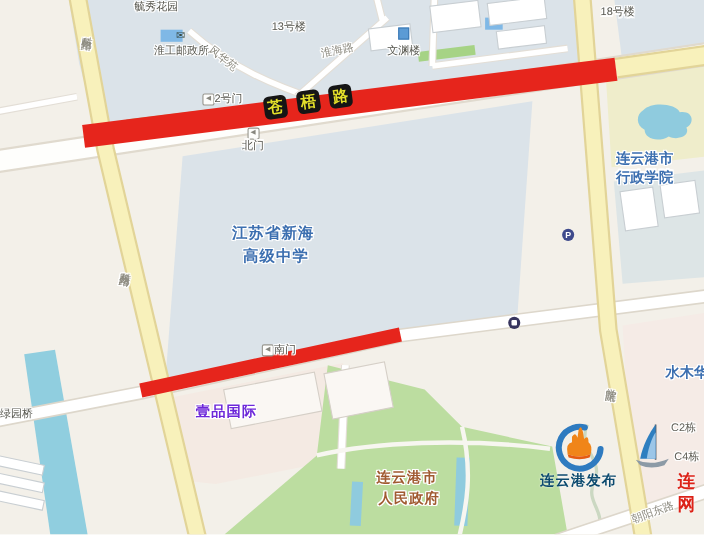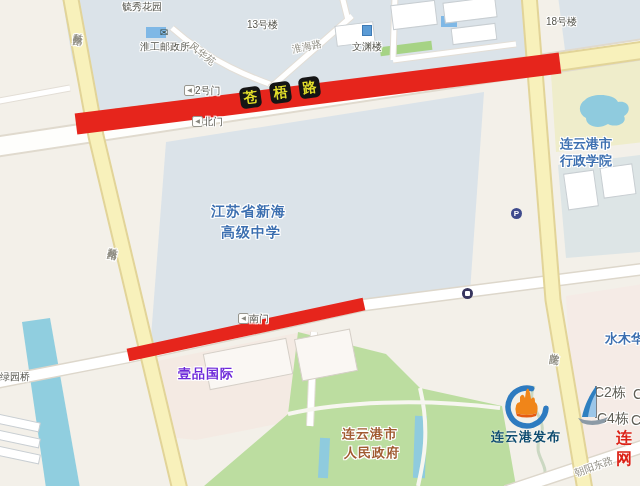--- a/index.html
+++ b/index.html
@@ -3,21 +3,21 @@
 <meta charset="utf-8">
 <style>
   html,body{margin:0;padding:0;background:#fff;}
   #stage{position:relative;width:640px;height:486px;overflow:hidden;
          background:#F3F0E9;font-family:"Liberation Sans","DejaVu Sans",sans-serif;}
   #baselayer{position:absolute;left:0;top:0;}
   .l{position:absolute;white-space:nowrap;line-height:1.15;
      text-shadow:1px 0 0 #fff,-1px 0 0 #fff,0 1px 0 #fff,0 -1px 0 #fff,
                  1px 1px 0 #fff,-1px -1px 0 #fff,1px -1px 0 #fff,-1px 1px 0 #fff;}
   .poi{font-size:10px;color:#55554D;}
-  .poi-sm{font-size:14px;color:#605F57;}
+  .poi-sm{font-size:10px;color:#605F57;margin-left:16px;}
   .roadname{font-size:10px;color:#8D8B80;}
   .vtext{writing-mode:vertical-rl;text-orientation:upright;font-size:10px;color:#8D8B80;letter-spacing:1px;}
   .blue{color:#3C6FB0;font-weight:bold;font-size:13px;}
   .blue-lg{font-size:14px;letter-spacing:1px;}
   .brown{color:#A05A30;font-weight:bold;font-size:13px;letter-spacing:1px;}
   .dark{color:#6d28d9;font-weight:bold;font-size:13px;letter-spacing:1px;}
   .badge{position:absolute;width:21px;height:21px;background:#151515;border-radius:5px;
          color:#E3DF2A;font-size:14px;font-weight:bold;line-height:21px;text-align:center;}
   .gate{display:flex;align-items:center;gap:0;font-size:10px;color:#55544C;}
   .gicon{width:9px;height:9px;border:1px solid #97968E;border-radius:2px;background:#FDFDFB;
@@ -114,35 +114,35 @@
   <div class="badge" style="left:299px;top:77px;transform:rotate(-8deg);">路</div>
 
   <div class="l vtext" style="left:74px;top:24px;height:66px;transform:rotate(8deg);transform-origin:0 0;">科苑中路</div>
   <div class="l vtext" style="left:110px;top:238px;height:66px;transform:rotate(13deg);transform-origin:0 0;">科苑南路</div>
   <div class="l roadname" style="left:291px;top:44px;transform:rotate(-12deg);transform-origin:0 0;">淮海路</div>
   <div class="l vtext" style="left:551px;top:344px;height:44px;transform:rotate(10deg);transform-origin:0 0;">学院路</div>
   <div class="l roadname" style="left:573px;top:468px;transform:rotate(-20deg);transform-origin:0 0;">朝阳东路</div>
 
   <div class="l poi" style="left:122px;top:1px;">毓秀花园</div>
   <div class="l poi" style="left:247px;top:19px;">13号楼</div>
-  <div class="l poi" style="left:546px;top:16px;">18号楼</div>
+  <div class="l poi" style="left:546px;top:6px;">18号楼</div>
   <div class="l poi" style="left:140px;top:41px;">淮工邮政所</div>
   <div class="l roadname" style="left:194px;top:40px;transform:rotate(38deg);transform-origin:0 0;">风华苑</div>
   <div class="l poi" style="left:352px;top:41px;">文渊楼</div>
   <div class="l poi" style="left:0px;top:371px;">绿园桥</div>
   <div class="l poi-sm" style="left:594px;top:384px;">C2栋</div>
   <div class="l poi-sm" style="left:633px;top:386px;">C</div>
   <div class="l poi-sm" style="left:597px;top:410px;">C4栋</div>
   <div class="l poi-sm" style="left:631px;top:412px;">C</div>
 
   <div class="l gate" style="left:184px;top:85px;">
     <span class="gicon">◀</span>
     <span>2号门</span>
   </div>
-  <div class="l gate" style="left:192px;top:116px;">
+  <div class="l gate" style="left:220px;top:116px;flex-direction:column;">
     <span class="gicon">◀</span>
     <span>北门</span>
   </div>
   <div class="l gate" style="left:238px;top:313px;">
     <span class="gicon">◀</span>
     <span>南门</span>
   </div>
 
   <div class="l blue blue-lg" style="left:211px;top:203px;">江苏省新海</div>
   <div class="l blue blue-lg" style="left:221px;top:224px;">高级中学</div>

